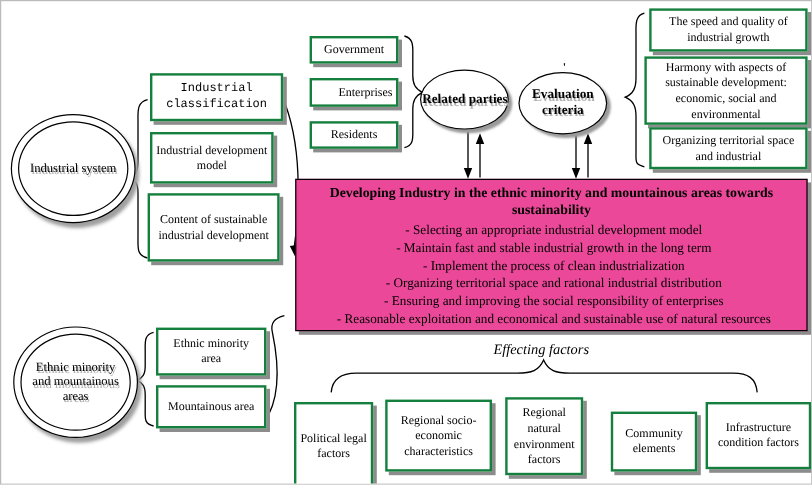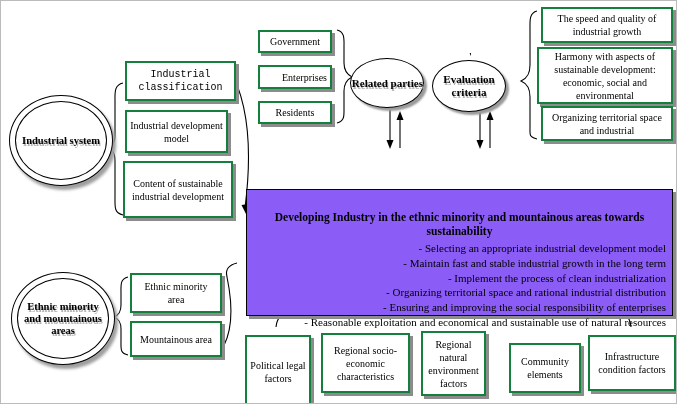--- a/index.html
+++ b/index.html
@@ -23,28 +23,28 @@
   .oval .lbl{font-weight:bold;font-size:11px;line-height:13px;text-shadow:1px 2px 0 #b2b2b2;}
   .ring{
     position:absolute;border:1.6px solid #000;border-radius:50%;background:#fff;
     box-shadow:3px 4px 3px #9f9f9f;box-sizing:border-box;
   }
   .ring .inner{
     position:absolute;left:5px;top:5px;right:5px;bottom:5px;
     border:1px solid #000;border-radius:50%;
     display:flex;align-items:center;justify-content:center;text-align:center;
   }
-  .ring .lbl{font-weight:bold;font-size:10.5px;line-height:12px;text-shadow:1px 2px 0 #b2b2b2;padding:0 6px;}
+  .ring .lbl{font-weight:normal;font-size:10.5px;line-height:12px;text-shadow:1px 2px 0 #b2b2b2;padding:0 6px;}
   .main-box{
     position:absolute;left:245px;top:148px;width:427px;height:127px;
-    border:1.5px solid #000;background:#8b5cf6;box-shadow:3px 3px 0 #8c8c8c;
-    box-sizing:border-box;padding:19px 6px 0 6px;margin-top:40px;
+    border:1.5px solid #000;background:#ec4899;box-shadow:3px 3px 0 #8c8c8c;
+    box-sizing:border-box;padding:3px 6px 0 6px;
   }
   .main-title{font-weight:bold;font-size:11.5px;line-height:14px;text-align:center;margin:1px 4px 3px 4px;}
-  .bullet{font-size:11px;line-height:14.8px;text-align:right;padding-left:4px;white-space:nowrap;}
+  .bullet{font-size:11px;line-height:14.8px;text-align:center;padding-left:4px;white-space:nowrap;}
   .eff-label{
     position:absolute;left:370px;top:283px;width:160px;text-align:center;
     font-style:italic;font-size:12px;
   }
   .stray{position:absolute;left:468px;top:50px;font-size:10px;font-weight:bold;}
 </style>
 </head>
 <body>
 
 <div id="canvas">
@@ -110,20 +110,21 @@
   <div class="main-box">
     <div class="main-title">Developing Industry in the ethnic minority and mountainous areas towards sustainability</div>
     <div class="bullet">- Selecting an appropriate industrial development model</div>
     <div class="bullet">- Maintain fast and stable industrial growth in the long term</div>
     <div class="bullet">- Implement the process of clean industrialization</div>
     <div class="bullet">- Organizing territorial space and rational industrial distribution</div>
     <div class="bullet">- Ensuring and improving the social responsibility of enterprises</div>
     <div class="bullet">- Reasonable exploitation and economical and sustainable use of natural resources</div>
   </div>
 
+  <div class="eff-label">Effecting factors</div>
 
   <div class="box" style="left:244px;top:334px;width:66px;height:74px;">Political legal factors</div>
   <div class="box" style="left:320px;top:332px;width:89px;height:60px;">Regional socio-economic characteristics</div>
   <div class="box" style="left:420px;top:330px;width:65px;height:65px;">Regional natural environment factors</div>
   <div class="box" style="left:508px;top:342px;width:72px;height:50px;">Community elements</div>
   <div class="box" style="left:587px;top:334px;width:88px;height:56px;">Infrastructure condition factors</div>
 
 </div>
 
 </body></html>

